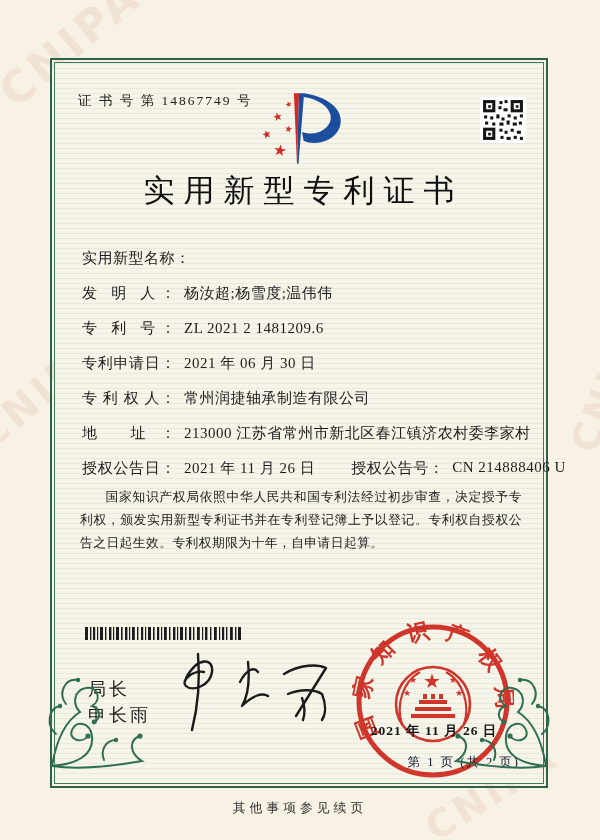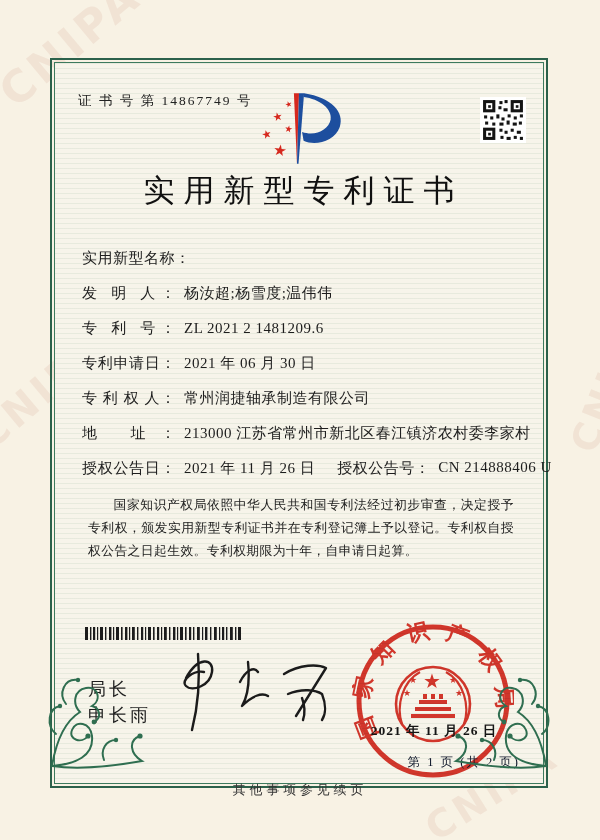--- a/index.html
+++ b/index.html
@@ -49,44 +49,44 @@
     letter-spacing:9px;text-indent:9px;color:#101010;
   }
   .fields{position:absolute;left:82px;top:241px;width:450px;font-size:15px;}
   .frow{height:35px;display:flex;align-items:center;white-space:nowrap;}
   .flabel{
     display:inline-block;width:94px;
     text-align:justify;text-align-last:justify;
     letter-spacing:0.5px;flex:0 0 auto;
   }
   .fvalue{margin-left:8px;letter-spacing:0.5px;}
-  .frow .pair2{margin-left:22px;display:flex;justify-content:space-between;}
+  .frow .pair2{margin-left:36px;display:flex;justify-content:space-between;}
   .frow .pair2 .flabel{width:auto;}
   .body-text{
     position:absolute;left:80px;top:486px;width:442px;
     font-size:12.8px;line-height:1.78;text-align:justify;
     color:#222;letter-spacing:0.4px;
   }
-  .body-text p{margin:8px;text-indent:2em;}
+  .body-text p{margin:0;text-indent:2em;}
   .barcode{position:absolute;left:85px;top:627px;width:156px;height:13px;}
   .signer{position:absolute;left:88px;top:676px;font-size:18px;letter-spacing:3px;}
   .signer div{line-height:26px;}
   .signature{position:absolute;left:168px;top:648px;width:165px;height:88px;}
   .seal{position:absolute;left:352px;top:620px;width:162px;height:162px;mix-blend-mode:multiply;}
   .seal-date{
     position:absolute;left:356px;top:722px;width:156px;
     text-align:center;font-size:13.5px;color:#151515;letter-spacing:1px;
     font-weight:bold;
   }
   .page-num{
     position:absolute;left:50px;top:754px;width:470px;
     text-align:right;font-size:12.5px;letter-spacing:2px;color:#0f172a;
   }
   .foot-note{
-    position:absolute;left:0;top:782px;width:600px;
+    position:absolute;left:0;top:800px;width:600px;
     text-align:center;font-size:12.8px;letter-spacing:4px;color:#333;
   }
   .corner{position:absolute;width:112px;height:112px;}
   .corner.bl{left:42px;top:662px;}
   .corner.br{left:444px;top:662px;transform:scaleX(-1);}
 </style>
 </head>
 <body>
 
 <div class="page">

